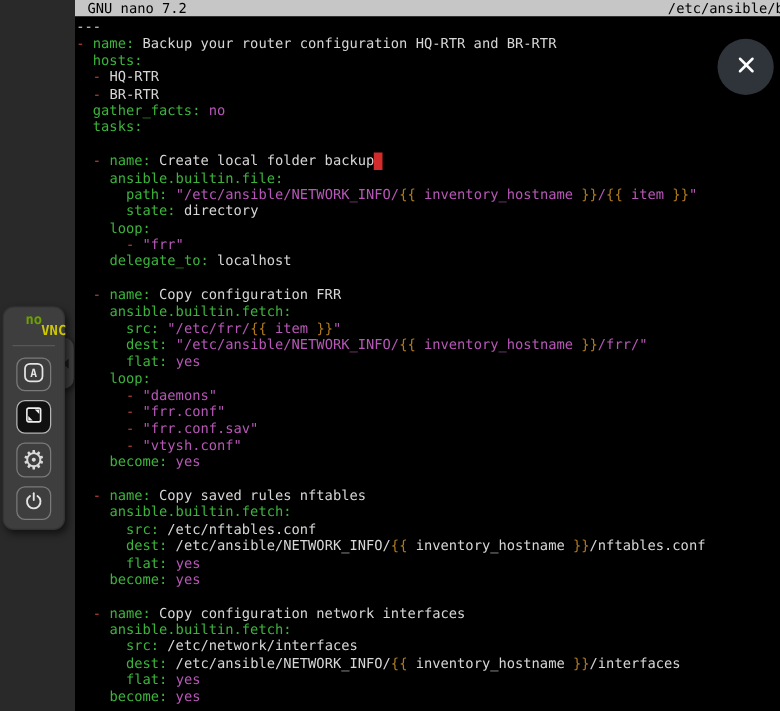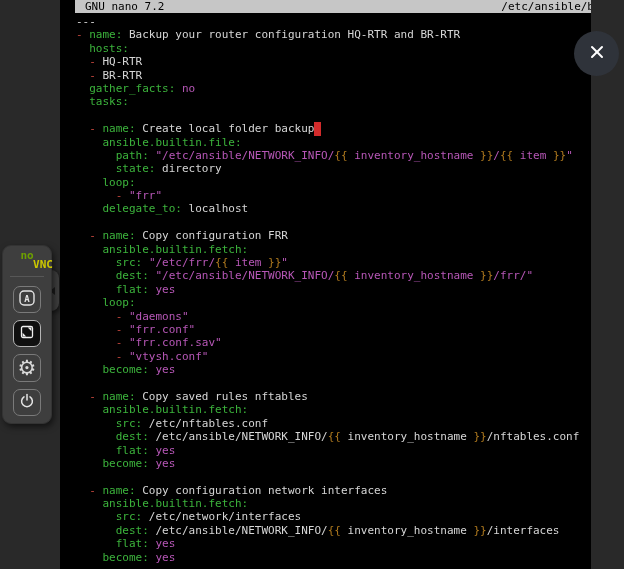--- a/index.html
+++ b/index.html
@@ -33,21 +33,21 @@
   .bar-divider{width:34px;height:1px;background:#575757;margin:7px 0 9px;}
   .bar-btn{
     width:28px;height:28px;margin-bottom:7px;box-sizing:border-box;
     border:1px solid #7a7a7a;border-radius:7px;background:transparent;
     display:flex;align-items:center;justify-content:center;
     color:#e4e4e4;cursor:pointer;padding:0;
   }
   .bar-btn.active{background:#101010;border-color:#b5b5b5;}
   .gear-glyph{font-family:"DejaVu Sans",sans-serif;font-size:21px;line-height:21px;color:#d9d9d9;}
   
-  .terminal{position:absolute;left:60px;top:0;width:516px;height:569px;background:#000;padding-left:15px;}
+  .terminal{position:absolute;left:60px;top:0;width:564px;height:569px;background:#000;}
   .titlebar{
     height:13px;background:#c6c6c6;color:#000;
     font-size:11px;line-height:13px;white-space:pre;
     display:flex;justify-content:space-between;overflow:hidden;
     padding-left:10px;
   }
   .titlebar .right{margin-right:-3px;}
   #editor{
     margin:0;padding:2px 0 0 1px;
     font-size:11px;line-height:13.4px;white-space:pre;color:#d6d6d6;

